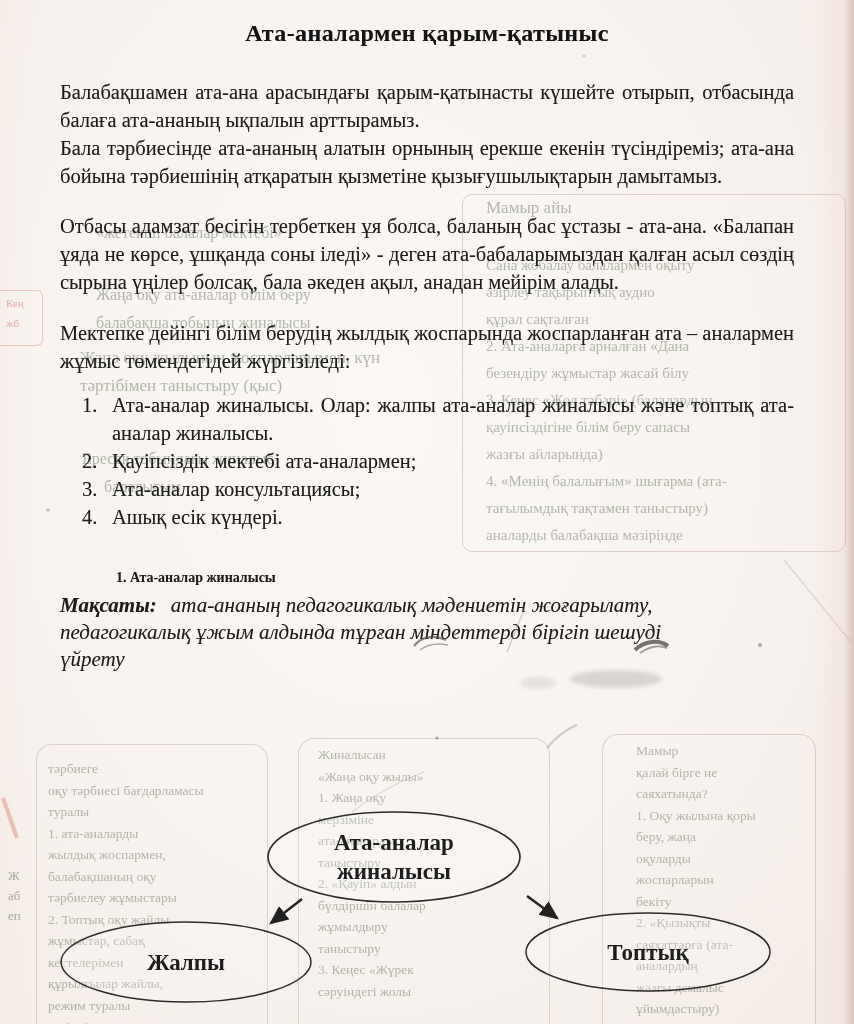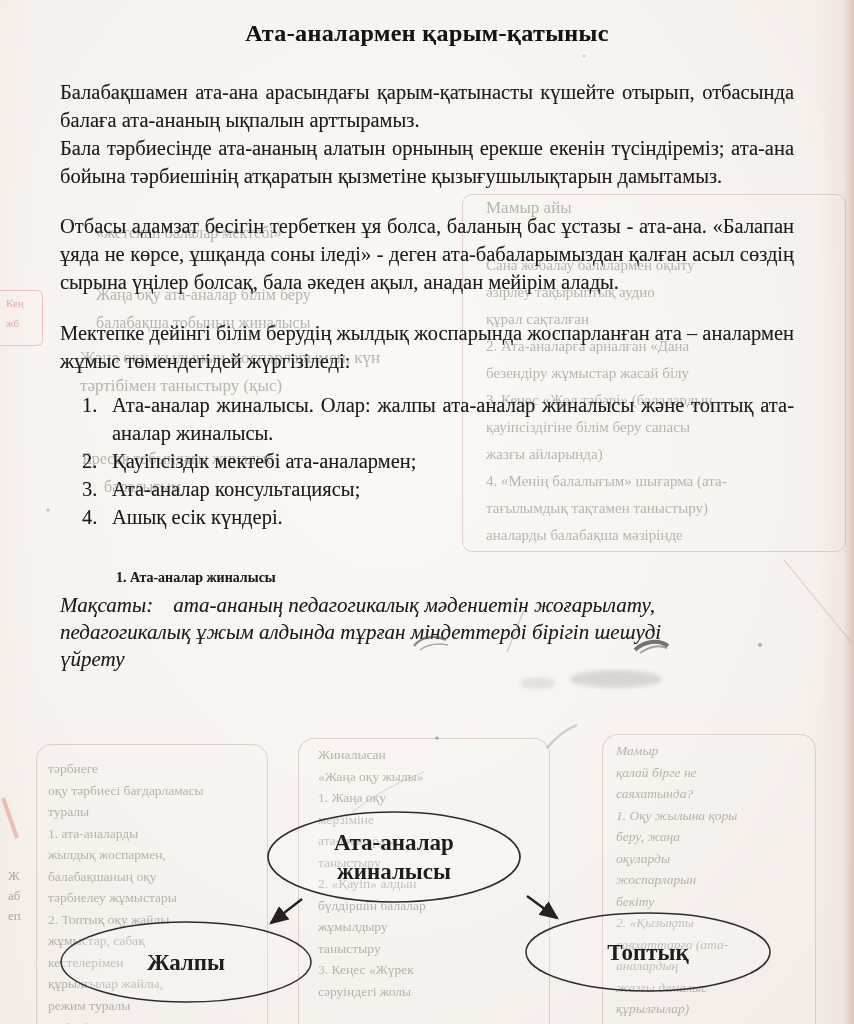--- a/index.html
+++ b/index.html
@@ -32,21 +32,21 @@
   .body-text p.gap1 { margin-top:22px; }
   .body-text p.gap2 { margin-top:23px; }
   ol.plan-list { list-style:none; margin:16px 0 0 0; padding:0 0 0 22px; }
   ol.plan-list li { display:flex; line-height:28px; }
   ol.plan-list .num { width:30px; flex:0 0 30px; }
   ol.plan-list .li-text { flex:1; text-align:justify; text-align-last:left; }
   .section-heading {
     margin:33px 0 0 56px; font-size:14px; font-weight:bold; line-height:28px;
   }
   .goal { margin:16px 0 0 52px; width:648px; font-style:italic; font-size:21px; line-height:27px; text-align:left; }
-  .goal .goal-label { font-weight:normal; margin-right:20px; }
+  .goal .goal-label { font-weight:bold; margin-right:14px; }
 
   
   .bleed-layer { color:rgba(118,133,112,.55); filter:blur(.6px); }
   .abs { position:absolute; }
   .rp-border { border:1px solid rgba(205,175,168,.55); border-radius:10px; }
   .rp-header { font-size:17px; }
   .rp-lines  { font-size:15px; line-height:27px; }
   .cell { border:1px solid rgba(202,172,165,.5); border-bottom:none; border-radius:16px 16px 0 0; }
   .bcol { font-size:13.5px; line-height:21.5px; }
   .edge-letters { font-size:13px; line-height:20px; color:rgba(110,125,108,.6); }
@@ -123,34 +123,34 @@
         <div>мерзіміне</div>
         <div>ата-аналарды</div>
         <div>таныстыру</div>
         <div>2.   «Қауіп»  алдын</div>
         <div>бүлдіршін балалар</div>
         <div>жұмылдыру</div>
         <div>таныстыру</div>
         <div>3.   Кеңес    «Жүрек</div>
         <div>сәруіндегі жолы</div>
       </div>
-    <div class="abs bcol" style="left:616px; top:740px; width:190px;font-style:italic;">
+    <div class="abs bcol" style="left:636px; top:740px; width:190px;">
         <div>Мамыр</div>
         <div>қалай     бірге     не</div>
         <div>саяхатында?</div>
         <div>1.   Оқу жылына қоры</div>
         <div>беру,        жаңа</div>
         <div>оқуларды</div>
         <div>жоспарларын</div>
         <div>бекіту</div>
         <div>2.   «Қызықты</div>
         <div>саяхаттарға (ата-</div>
         <div>аналардың</div>
         <div>жазғы демалыс</div>
-        <div>құрылғылар)</div>
+        <div>ұйымдастыру)</div>
       </div>
     <div class="abs edge-letters" style="left:8px; top:866px;">
         <div>Ж</div>
         <div>аб</div>
         <div>еп</div>
       </div>
   </div>
 
   <div class="layer content-layer">
     <h1 class="doc-title">Ата-аналармен қарым-қатыныс</h1>

